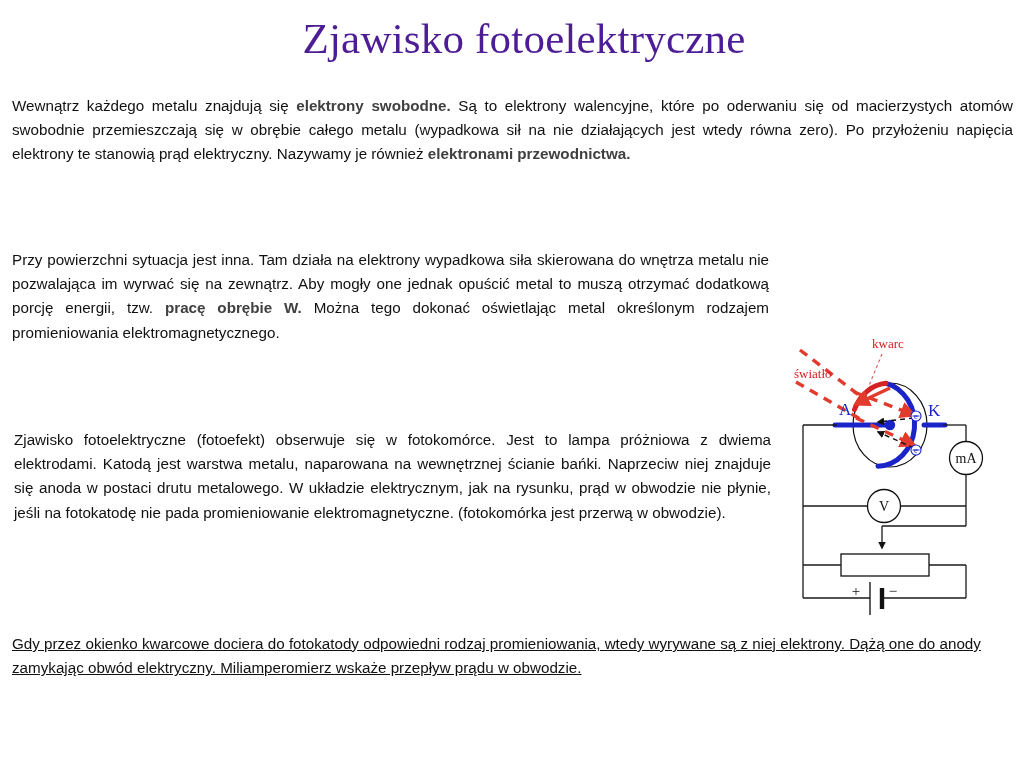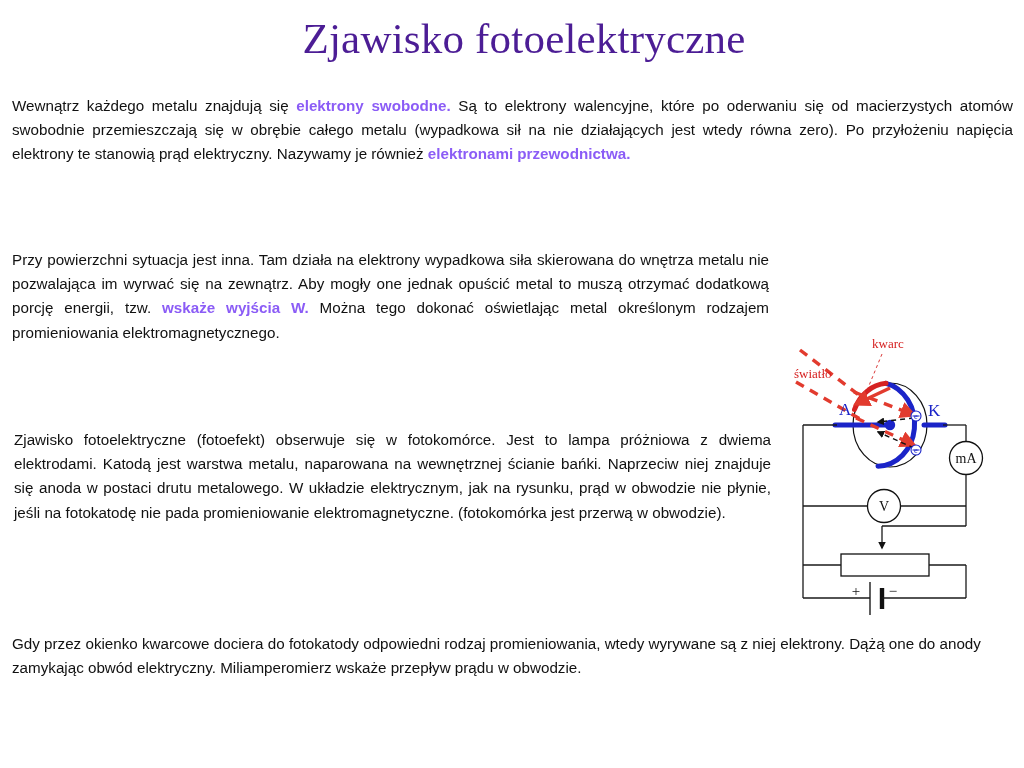--- a/index.html
+++ b/index.html
@@ -34,29 +34,29 @@
 
   
   .para {
     position: absolute;
     font-family: "Liberation Sans", sans-serif;
     font-size: 15.2px;
     line-height: 24.2px;
     text-align: justify;
     color: #111111;
   }
-  .para.last-left { text-align: left; }
+  .para.last-left { text-align: left; text-decoration: underline; }
 
   #para-1 { top: 94px;  left: 12px; width: 1001px; }
   #para-2 { top: 248px; left: 12px; width: 757px; }
   #para-3 { top: 428px; left: 14px; width: 757px; }
   #para-4 { top: 632px; left: 12px; width: 1001px; }
 
   .hl-blue {
-    color: #8b5cf6;
+    color: #404040;
     font-weight: bold;
   }
 
   
   #circuit-figure {
     position: absolute;
     left: 790px;
     top: 330px;
     width: 234px;
     height: 290px;
@@ -95,21 +95,21 @@
 </head>
 <body>
 
 <div id="slide-title">Zjawisko fotoelektryczne</div>
 
 <div class="para" id="para-1">
   <span>Wewnątrz każdego metalu znajdują się </span><span class="hl-blue">elektrony swobodne.</span><span> Są to elektrony walencyjne, które po oderwaniu się od macierzystych atomów swobodnie przemieszczają się w obrębie całego metalu (wypadkowa sił na nie działających jest wtedy równa zero). Po przyłożeniu napięcia elektrony te stanowią prąd elektryczny. Nazywamy je również </span><span class="hl-blue">elektronami przewodnictwa.</span>
 </div>
 
 <div class="para" id="para-2">
-  <span>Przy powierzchni sytuacja jest inna. Tam działa na elektrony wypadkowa siła skierowana do wnętrza metalu nie pozwalająca im wyrwać się na zewnątrz. Aby mogły one jednak opuścić metal to muszą otrzymać dodatkową porcję energii, tzw. </span><span class="hl-blue">wskaże wyjścia W.</span><span> Można tego dokonać oświetlając metal określonym rodzajem promieniowania elektromagnetycznego.</span>
+  <span>Przy powierzchni sytuacja jest inna. Tam działa na elektrony wypadkowa siła skierowana do wnętrza metalu nie pozwalająca im wyrwać się na zewnątrz. Aby mogły one jednak opuścić metal to muszą otrzymać dodatkową porcję energii, tzw. </span><span class="hl-blue">pracę obrębie W.</span><span> Można tego dokonać oświetlając metal określonym rodzajem promieniowania elektromagnetycznego.</span>
 </div>
 
 <div class="para" id="para-3">Zjawisko fotoelektryczne (fotoefekt) obserwuje się w fotokomórce. Jest to lampa próżniowa z dwiema elektrodami. Katodą jest warstwa metalu, naparowana na wewnętrznej ścianie bańki. Naprzeciw niej znajduje się anoda w postaci drutu metalowego. W układzie elektrycznym, jak na rysunku, prąd w obwodzie nie płynie, jeśli na fotokatodę nie pada promieniowanie elektromagnetyczne. (fotokomórka jest przerwą w obwodzie).</div>
 
 <div class="para last-left" id="para-4">Gdy przez okienko kwarcowe dociera do fotokatody odpowiedni rodzaj promieniowania, wtedy wyrywane są z niej elektrony. Dążą one do anody zamykając obwód elektryczny. Miliamperomierz wskaże przepływ prądu w obwodzie.</div>
 
 <div id="circuit-figure">
   <svg viewBox="0 0 234 290" xmlns="http://www.w3.org/2000/svg">
     <defs>
       <marker id="arr-red" viewBox="0 0 10 10" refX="8" refY="5" markerWidth="5" markerHeight="5" orient="auto-start-reverse">

